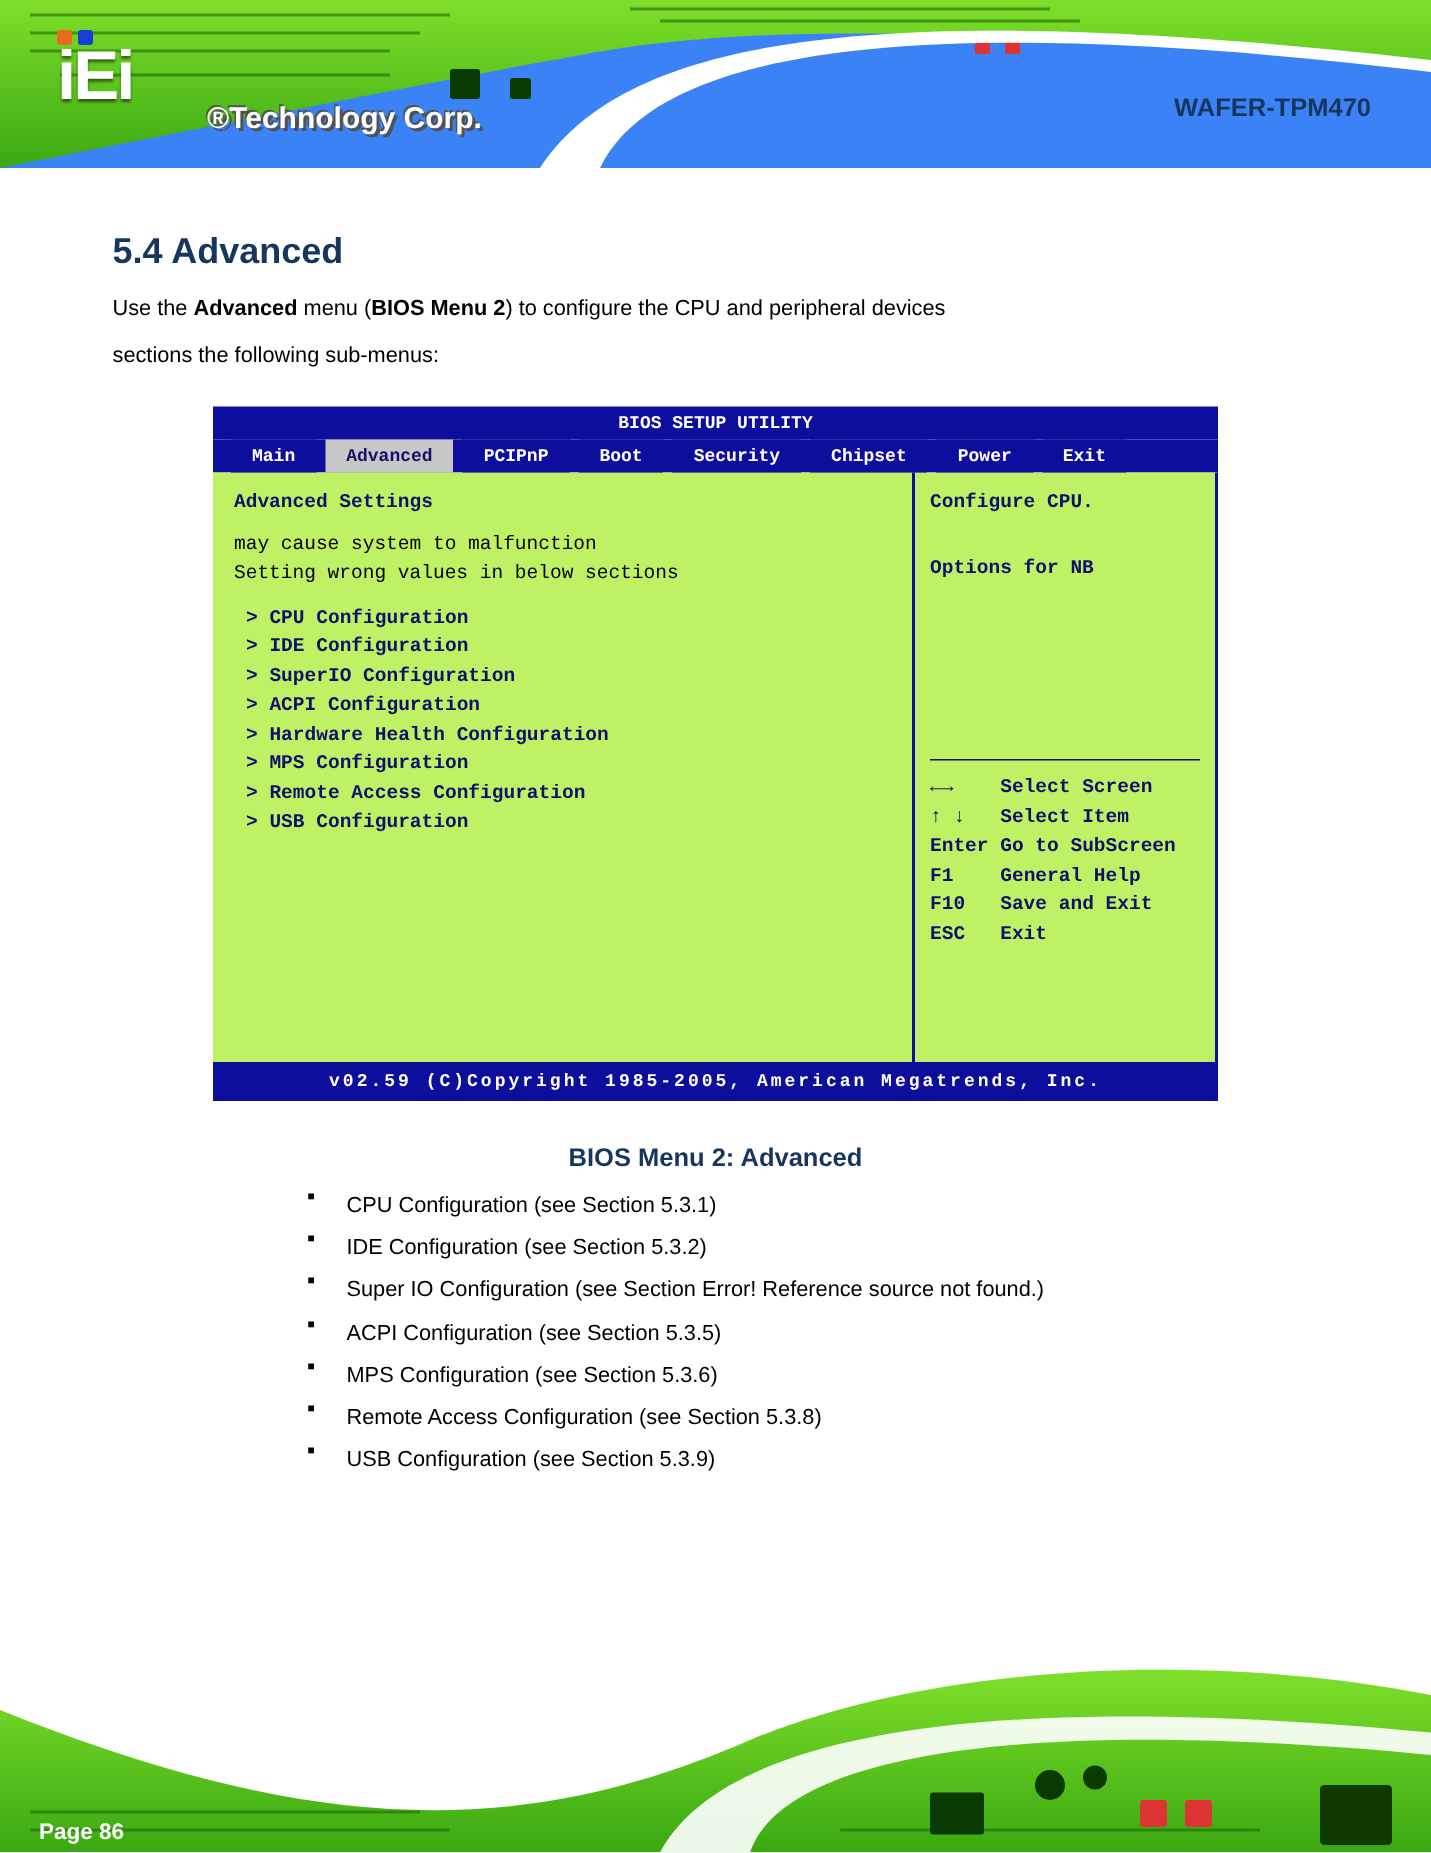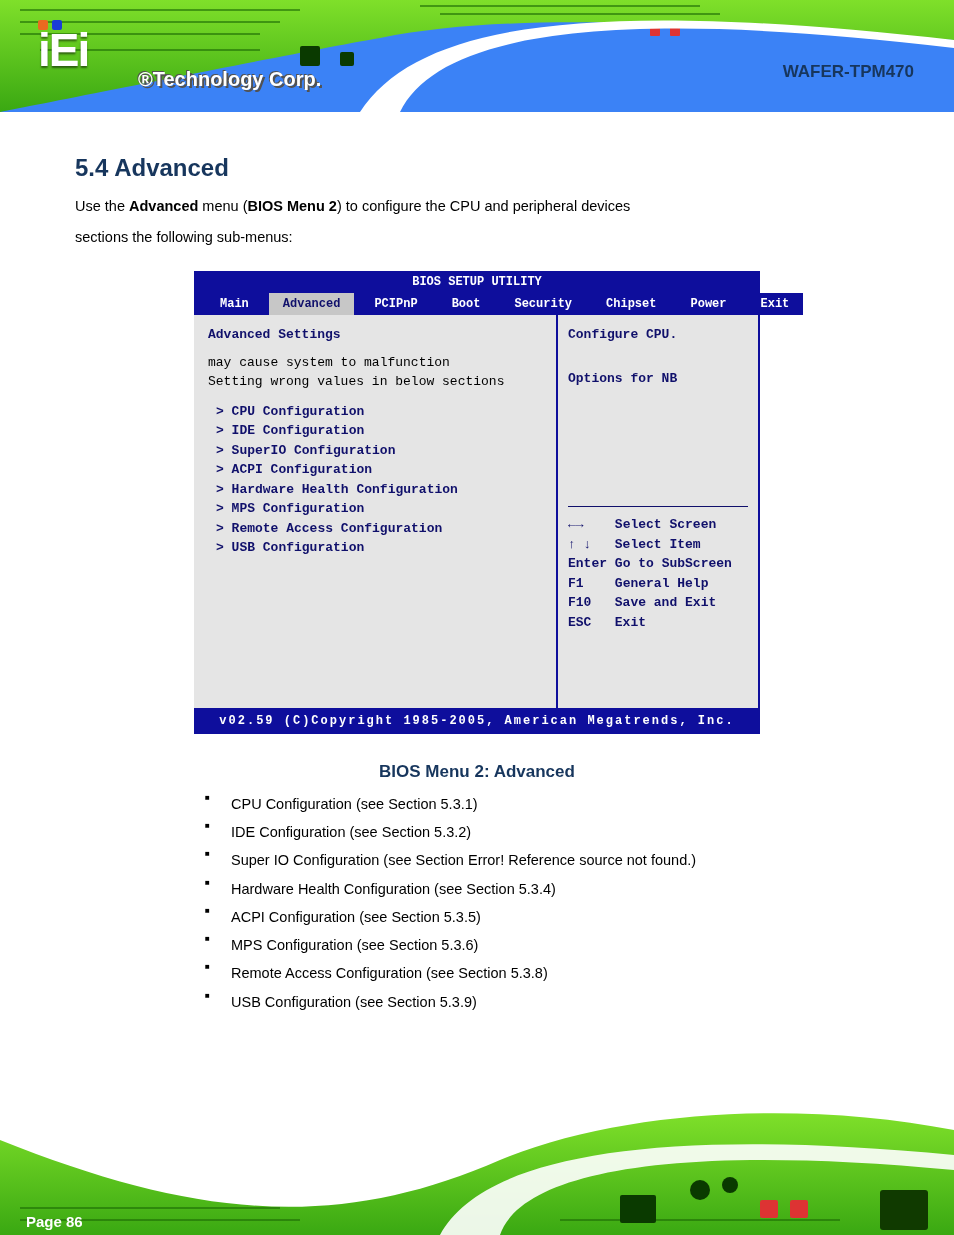--- a/index.html
+++ b/index.html
@@ -63,21 +63,21 @@
     font-size: 14.5px; line-height: 1.7; margin: 6px 0 22px 0;
   }
   .lead b { font-weight: 700; }
   .figure-caption {
     text-align: center; font-size: 17px; font-weight: 700;
     color: #17365d; margin-top: 28px;
   }
 
   
   .bios {
-    width: 566px; margin: 0 auto;
+    width: 670px; margin: 0 auto;
     font-family: "Courier New", monospace;
     font-size: 13px;
     color: #10106b;
     line-height: 1.5;
     border-radius: 15px;
   }
   .bios-bar-top, .bios-bar-bottom {
     background: #0e0e9c; color: #fff; padding: 2px 10px;
     font-weight: 700; font-size: 12px;
   }
@@ -86,21 +86,21 @@
     background: #0e0e9c; padding: 0 12px;
     display: flex; gap: 6px;
   }
   .bios-tab {
     padding: 2px 14px; font-weight: 700;
     color: #fff; background: #0e0e9c;
     font-size: 12px;
   }
   .bios-tab.active { background: #c7c7c7; color: #10106b; }
   .bios-body {
-    display: flex; background: #e5e5e5;
+    display: flex; background: #bef264;
     border-right: 2px solid #0e0e9c;
   }
   .bios-left {
     flex: 1 1 auto; padding: 10px 14px 10px 14px;
     color: #10106b;
     border-right: 2px solid #0e0e9c;
   }
   .bios-left .blue { color: #10106b; font-weight: 700; }
   .bios-left .black { color: #000; }
   .bios-left .sub { padding-left: 8px; }
@@ -230,21 +230,20 @@
     </div>
     <div class="bios-bar-bottom">v02.59 (C)Copyright 1985-2005, American Megatrends, Inc.</div>
   </div>
 
   <div class="figure-caption">BIOS Menu 2: Advanced</div>
 
   <ul class="bullets">
     <li>CPU Configuration (see Section 5.3.1)</li>
     <li>IDE Configuration (see Section 5.3.2)</li>
     <li>Super IO Configuration (see Section Error! Reference source not found.)</li>
-    <li>Hardware Health Configuration (see Section 5.3.4)</li>
     <li>ACPI Configuration (see Section 5.3.5)</li>
     <li>MPS Configuration (see Section 5.3.6)</li>
     <li>Remote Access Configuration (see Section 5.3.8)</li>
     <li>USB Configuration (see Section 5.3.9)</li>
   </ul>
 </div>
 
 <div class="ftr">
   <svg viewBox="0 0 954 135" preserveAspectRatio="none">
     <defs>

